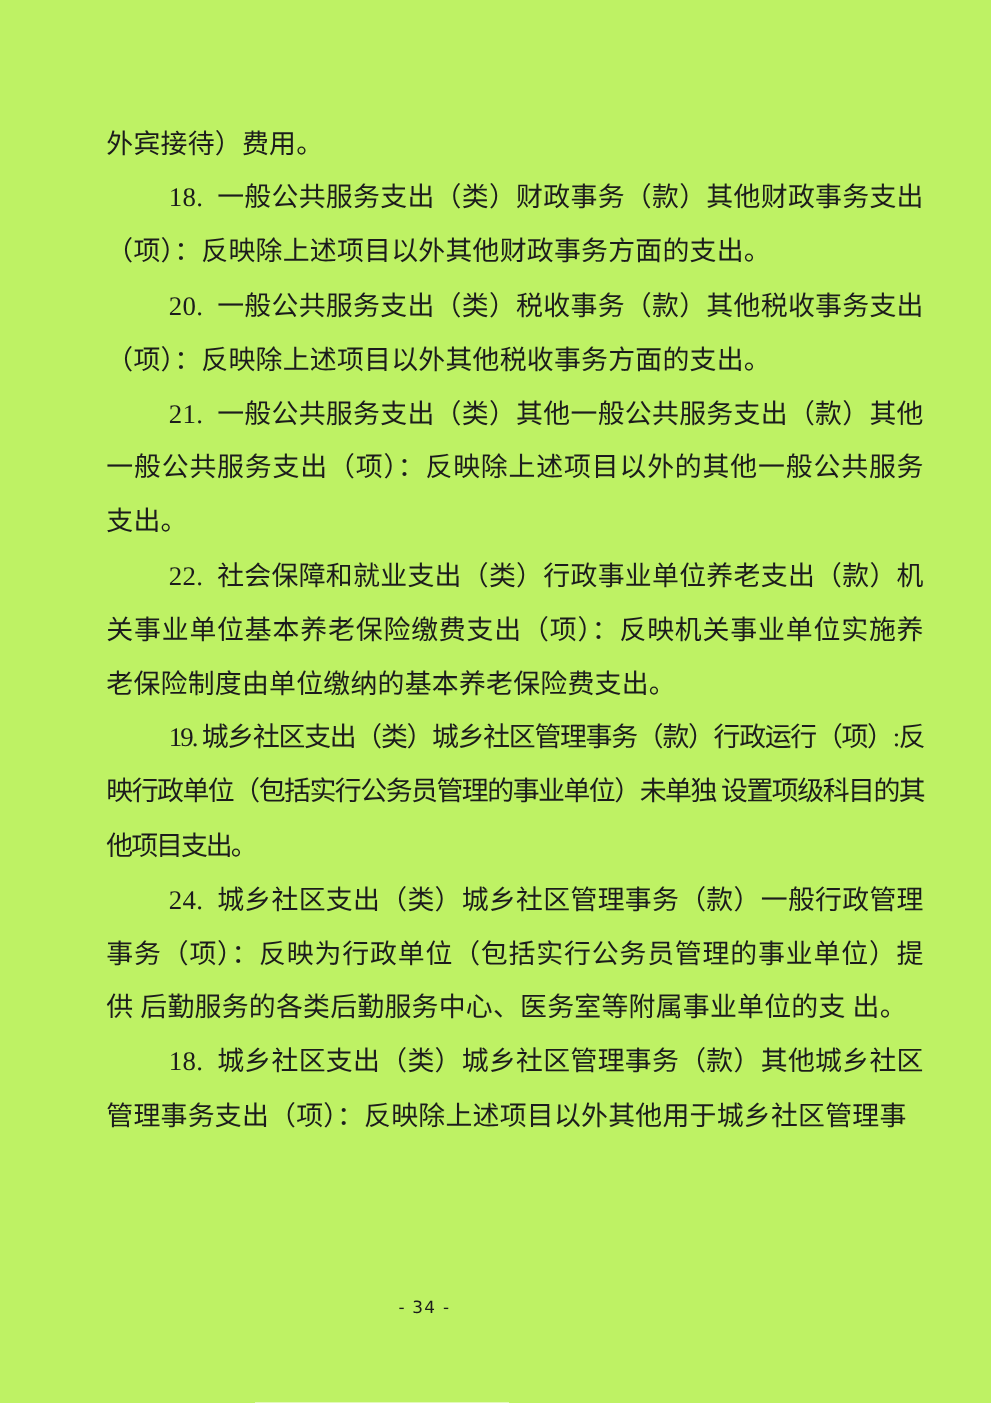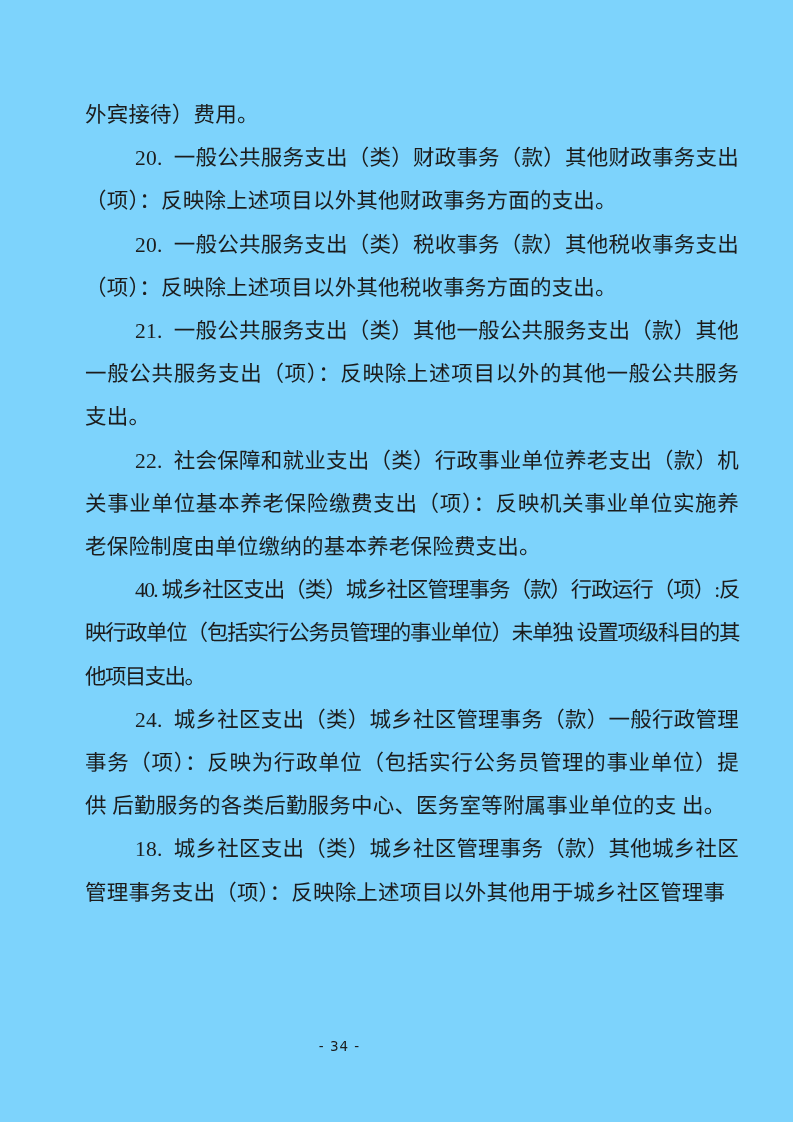--- a/index.html
+++ b/index.html
@@ -4,21 +4,21 @@
 <style>
   html, body {
     margin: 0;
     padding: 0;
     background: #ffffff;
   }
   .page {
     position: relative;
     width: 793px;
     height: 1122px;
-    background: #7dd3fc;
+    background: #bef264;
     overflow: hidden;
     font-family: "Liberation Serif", "DejaVu Serif", serif;
     color: #1c1c1c;
   }
   .content {
     position: absolute;
     left: 85px;
     top: 94px;
     width: 654px;
   }
@@ -51,24 +51,24 @@
     color: #1c1c1c;
     letter-spacing: 1px;
   }
 </style>
 </head>
 <body>
 
 <div class="page">
   <div class="content">
     <p class="para continuation">外宾接待）费用。</p>
-    <p class="para">20.  一般公共服务支出（类）财政事务（款）其他财政事务支出（项）：反映除上述项目以外其他财政事务方面的支出。</p>
+    <p class="para">18.  一般公共服务支出（类）财政事务（款）其他财政事务支出（项）：反映除上述项目以外其他财政事务方面的支出。</p>
     <p class="para">20.  一般公共服务支出（类）税收事务（款）其他税收事务支出（项）：反映除上述项目以外其他税收事务方面的支出。</p>
     <p class="para">21.  一般公共服务支出（类）其他一般公共服务支出（款）其他一般公共服务支出（项）：反映除上述项目以外的其他一般公共服务支出。</p>
     <p class="para">22.  社会保障和就业支出（类）行政事业单位养老支出（款）机关事业单位基本养老保险缴费支出（项）：反映机关事业单位实施养老保险制度由单位缴纳的基本养老保险费支出。</p>
-    <p class="para condensed">40. 城乡社区支出（类）城乡社区管理事务（款）行政运行（项）:反映行政单位（包括实行公务员管理的事业单位）未单独 设置项级科目的其他项目支出。</p>
+    <p class="para condensed">19. 城乡社区支出（类）城乡社区管理事务（款）行政运行（项）:反映行政单位（包括实行公务员管理的事业单位）未单独 设置项级科目的其他项目支出。</p>
     <p class="para">24.  城乡社区支出（类）城乡社区管理事务（款）一般行政管理事务（项）：反映为行政单位（包括实行公务员管理的事业单位）提供 后勤服务的各类后勤服务中心、医务室等附属事业单位的支 出。</p>
     <p class="para">18.  城乡社区支出（类）城乡社区管理事务（款）其他城乡社区管理事务支出（项）：反映除上述项目以外其他用于城乡社区管理事</p>
   </div>
   <div class="footer">
     <span>- 34 -</span>
   </div>
 </div>
 
 </body></html>

